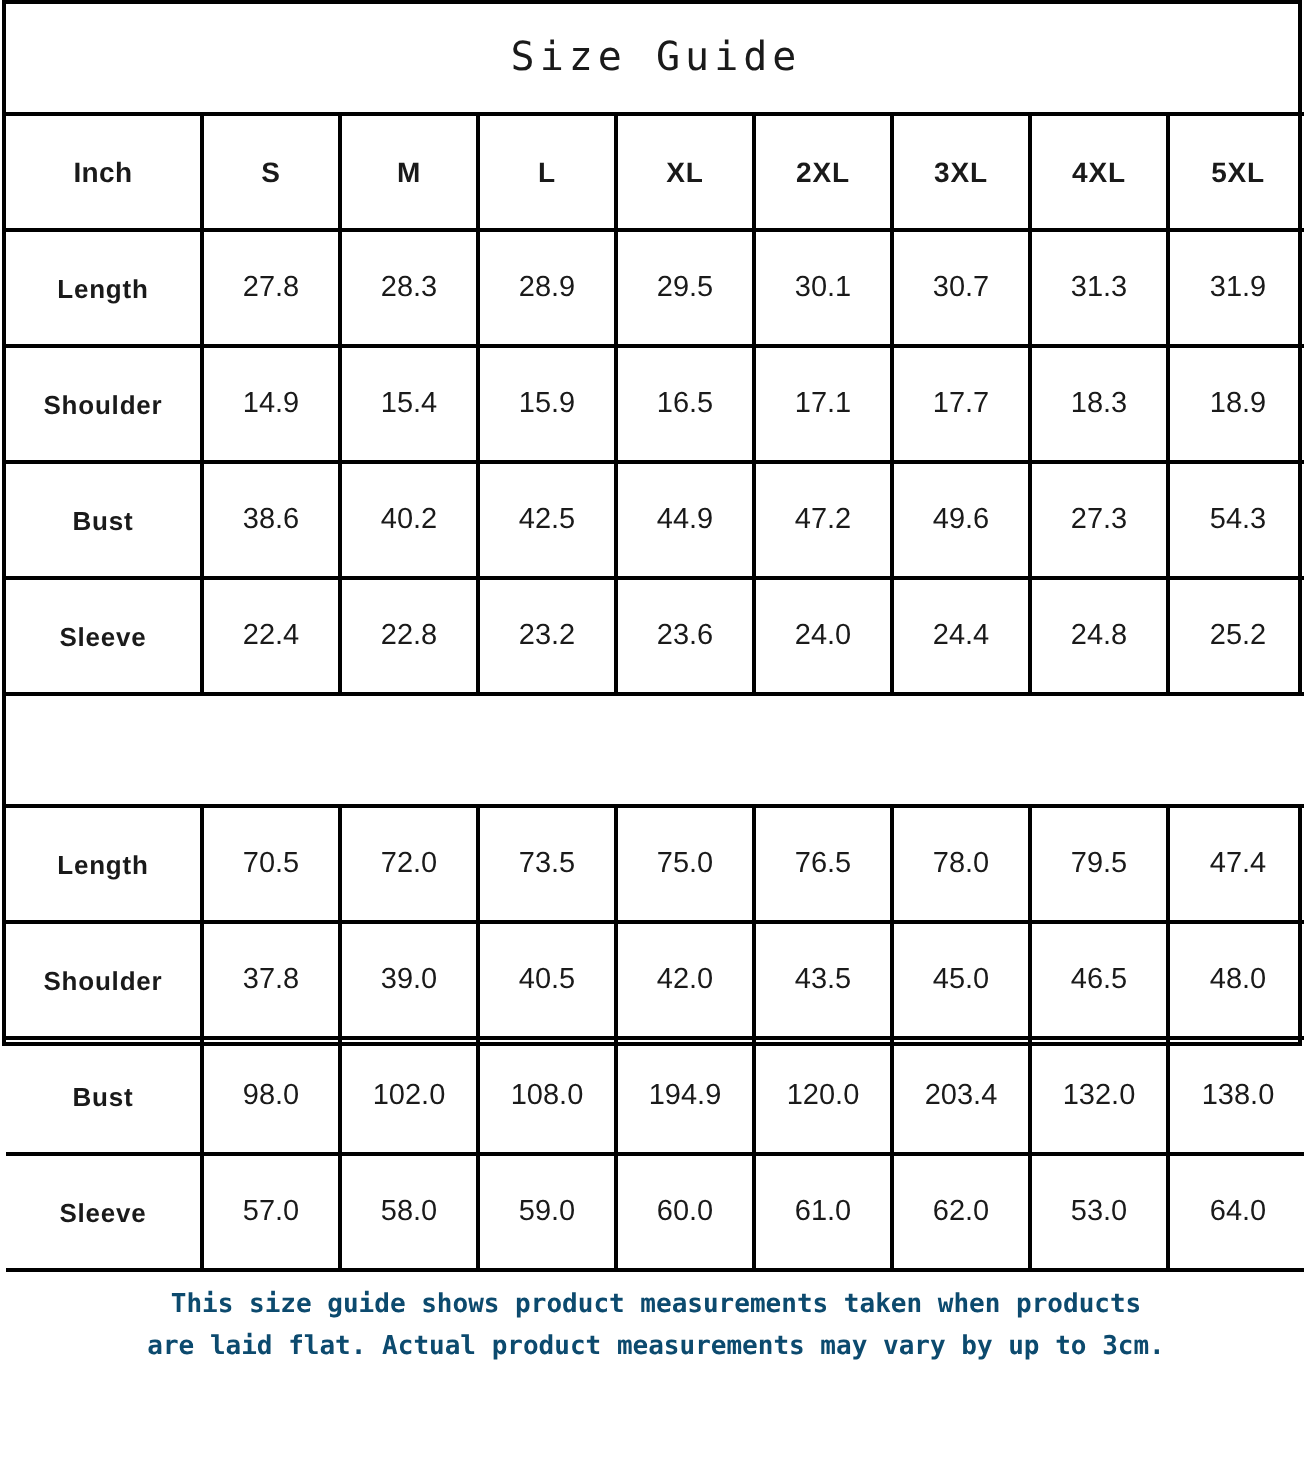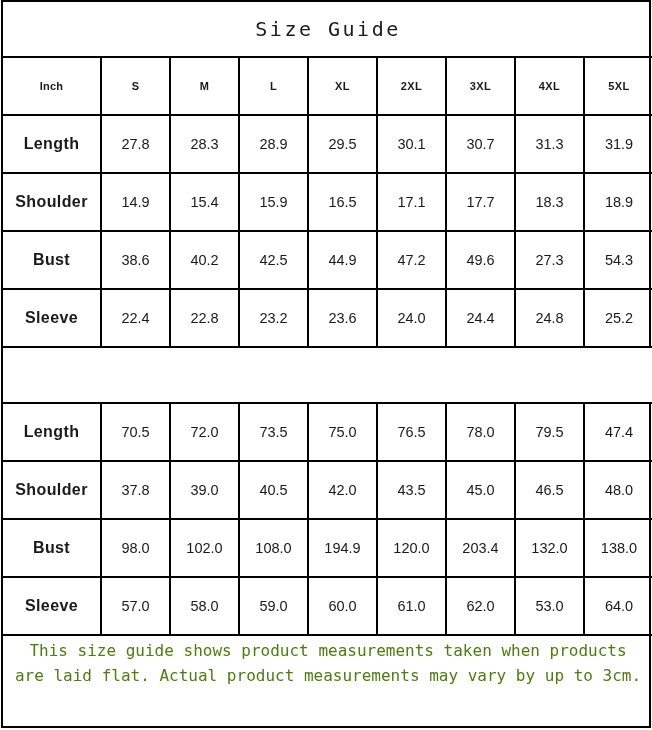--- a/index.html
+++ b/index.html
@@ -11,21 +11,21 @@
     width: 652px;
     height: 730px;
     font-family: "Liberation Sans", sans-serif;
     color: #000000;
     overflow: hidden;
   }
 
   .guide {
     position: relative;
     width: 650px;
-    height: 728px;
+    height: 523px;
     margin: 0 auto;
     box-sizing: border-box;
     border: 2px solid #000000;
     background: #ffffff;
   }
 
   table.grid {
     width: 100%;
     border-collapse: collapse;
     table-layout: fixed;
@@ -65,27 +65,27 @@
   .grid td.cell:last-child {
     border-right: none;
   }
   .grid tr:last-child td.cell {
     border-bottom: none;
   }
 
   
   .grid td.hcell {
     font-weight: bold;
-    font-size: 11px;
+    font-size: 14px;
     letter-spacing: 0.4px;
   }
   
   .grid td.rowlabel {
     font-weight: bold;
-    font-size: 16px;
+    font-size: 13px;
     letter-spacing: 0.4px;
   }
   
   .grid td.unitlabel {
     letter-spacing: 0.2px;
   }
 
   
   .spacer-row td {
     height: 54px;
@@ -98,24 +98,24 @@
   
   .note-row td {
     height: 55px;
     padding: 0 10px;
     border-top: 2px solid #000000;
     text-align: center;
     vertical-align: middle;
   }
   .note-line {
     font-family: "DejaVu Sans Mono", "Liberation Mono", monospace;
-    font-size: 16px;
-    font-weight: 400;
+    font-size: 13px;
+    font-weight: 700;
     line-height: 1.55;
-    color: #4d7c0f;
+    color: #0c4a6e;
     letter-spacing: 0px;
     white-space: nowrap;
   }
 
   
   col.c-label { width: 98px; }
   col.c-size  { width: 69px; }
 </style>
 </head>
 <body>

